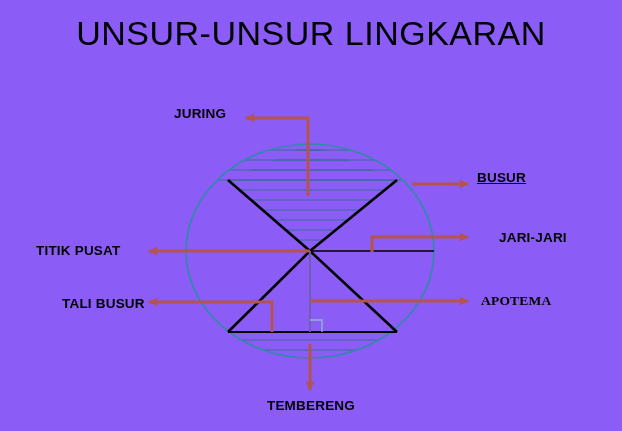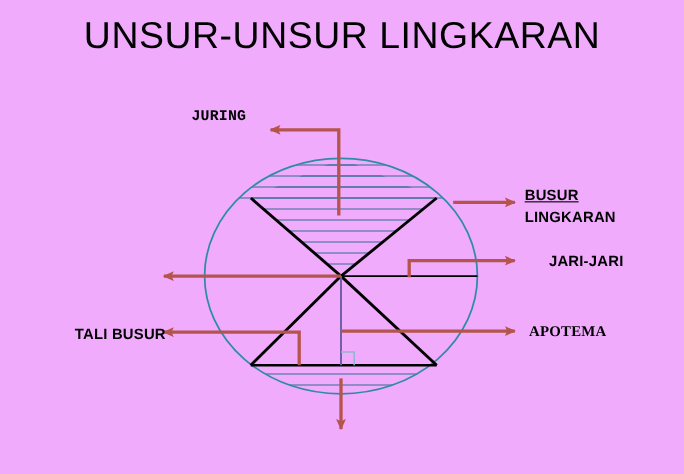--- a/index.html
+++ b/index.html
@@ -7,21 +7,21 @@
     padding: 0;
     background: #ffffff;
   }
   body {
     font-family: "Liberation Sans", sans-serif;
   }
   #page {
     position: relative;
     width: 622px;
     height: 431px;
-    background: #f0abfc;
+    background: #8b5cf6;
     overflow: hidden;
   }
   #diagram-title {
     position: absolute;
     left: 0;
     top: 14px;
     width: 622px;
     text-align: center;
     font-size: 34px;
     font-weight: 400;
@@ -37,27 +37,27 @@
   }
   .lbl {
     position: absolute;
     font-family: "Liberation Sans", sans-serif;
     font-size: 13.5px;
     font-weight: bold;
     color: #000000;
     white-space: nowrap;
     letter-spacing: 0.2px;
   }
-  #label-juring      { left: 174px; top: 99px; font-family: Liberation Mono, monospace; }
+  #label-juring      { left: 174px; top: 106px; }
   #label-busur       { left: 477px; top: 170px; text-decoration: underline; }
   #label-busur2      { left: 477px; top: 190px; }
   #label-jarijari    { left: 477px; top: 230px; margin-left: 22px; }
   #label-apotema     { left: 481px; top: 293px; font-family: Liberation Serif, serif; }
   #label-titikpusat  { left: 36px;  top: 243px; }
-  #label-talibusur   { left: 68px;  top: 296px; }
+  #label-talibusur   { left: 62px;  top: 296px; }
   #label-tembereng   { left: 0px;   top: 398px; width: 622px; text-align: center; }
 </style>
 </head>
 <body>
 
 <div id="page">
 
   <div id="diagram-title">UNSUR-UNSUR LINGKARAN</div>
 
   <svg id="canvas" width="622" height="431" viewBox="0 0 622 431" xmlns="http://www.w3.org/2000/svg">
@@ -137,18 +137,19 @@
     <polyline points="272,332 272,302 149,302" fill="none" stroke="#b5544c" stroke-width="3" marker-end="url(#arrow-left)"></polyline>
 
     <line x1="310" y1="301" x2="468" y2="301" stroke="#b5544c" stroke-width="3" marker-end="url(#arrow-right)"></line>
 
     <line x1="310" y1="344" x2="310" y2="390" stroke="#b5544c" stroke-width="3" marker-end="url(#arrow-right)"></line>
 
   </svg>
 
   <div class="lbl" id="label-juring">JURING</div>
   <div class="lbl" id="label-busur">BUSUR</div>
-  <div class="lbl" id="label-busur2">LINGKARAN</div>
   <div class="lbl" id="label-jarijari">JARI-JARI</div>
   <div class="lbl" id="label-apotema">APOTEMA</div>
+  <div class="lbl" id="label-titikpusat">TITIK PUSAT</div>
   <div class="lbl" id="label-talibusur">TALI BUSUR</div>
+  <div class="lbl" id="label-tembereng">TEMBERENG</div>
 
 </div>
 
 </body></html>

